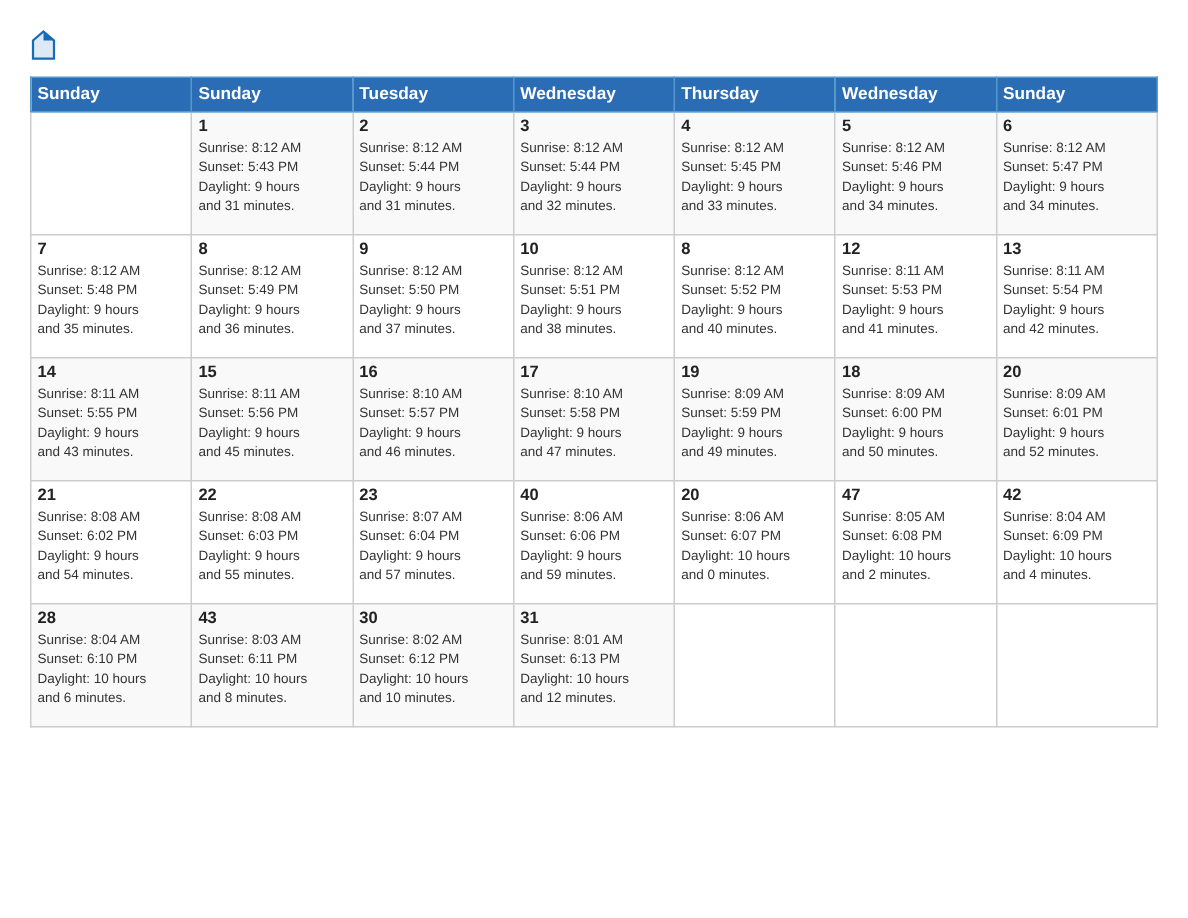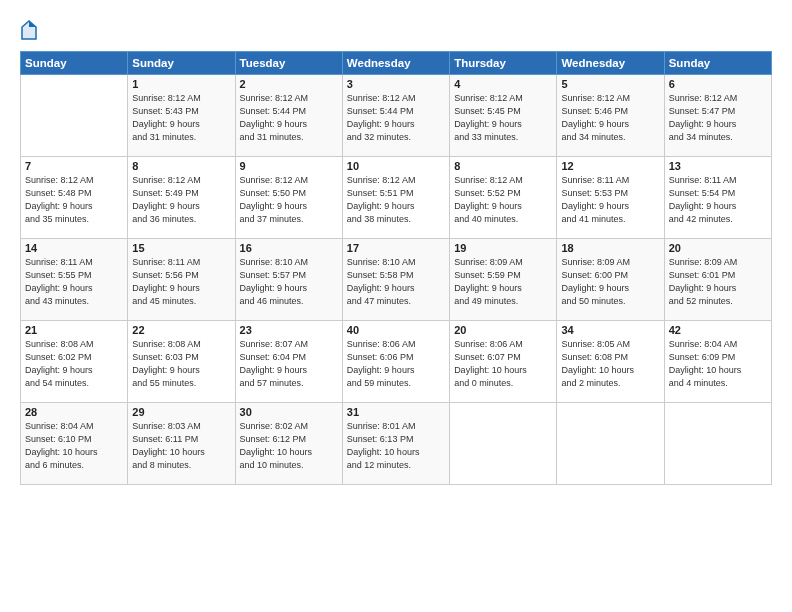--- a/index.html
+++ b/index.html
@@ -233,35 +233,35 @@
           </td>
           <td>
             <span class="day-num">40</span>
             <div class="day-info">Sunrise: 8:06 AM<br>Sunset: 6:06 PM<br>Daylight: 9 hours<br>and 59 minutes.</div>
           </td>
           <td>
             <span class="day-num">20</span>
             <div class="day-info">Sunrise: 8:06 AM<br>Sunset: 6:07 PM<br>Daylight: 10 hours<br>and 0 minutes.</div>
           </td>
           <td>
-            <span class="day-num">34</span>
+            <span class="day-num">47</span>
             <div class="day-info">Sunrise: 8:05 AM<br>Sunset: 6:08 PM<br>Daylight: 10 hours<br>and 2 minutes.</div>
           </td>
           <td>
             <span class="day-num">42</span>
             <div class="day-info">Sunrise: 8:04 AM<br>Sunset: 6:09 PM<br>Daylight: 10 hours<br>and 4 minutes.</div>
           </td>
         </tr>
         <tr>
           <td>
             <span class="day-num">28</span>
             <div class="day-info">Sunrise: 8:04 AM<br>Sunset: 6:10 PM<br>Daylight: 10 hours<br>and 6 minutes.</div>
           </td>
           <td>
-            <span class="day-num">29</span>
+            <span class="day-num">43</span>
             <div class="day-info">Sunrise: 8:03 AM<br>Sunset: 6:11 PM<br>Daylight: 10 hours<br>and 8 minutes.</div>
           </td>
           <td>
             <span class="day-num">30</span>
             <div class="day-info">Sunrise: 8:02 AM<br>Sunset: 6:12 PM<br>Daylight: 10 hours<br>and 10 minutes.</div>
           </td>
           <td>
             <span class="day-num">31</span>
             <div class="day-info">Sunrise: 8:01 AM<br>Sunset: 6:13 PM<br>Daylight: 10 hours<br>and 12 minutes.</div>
           </td>

